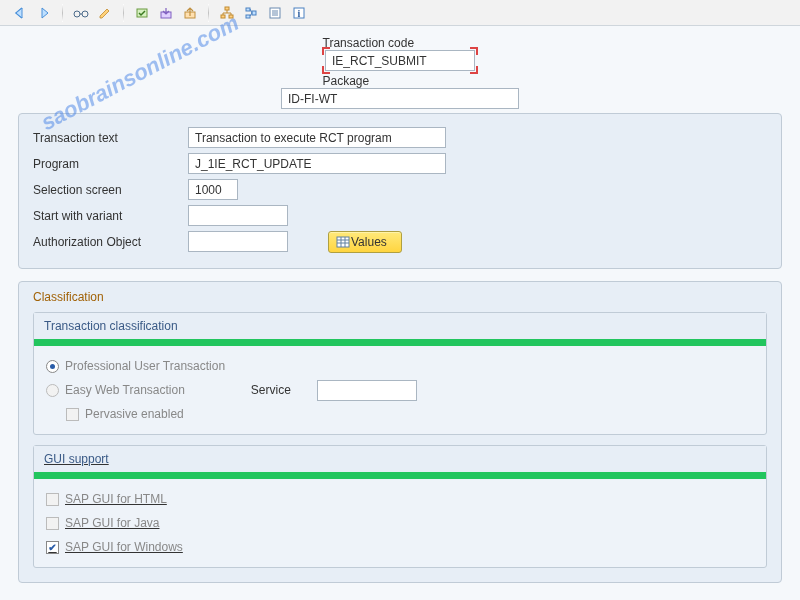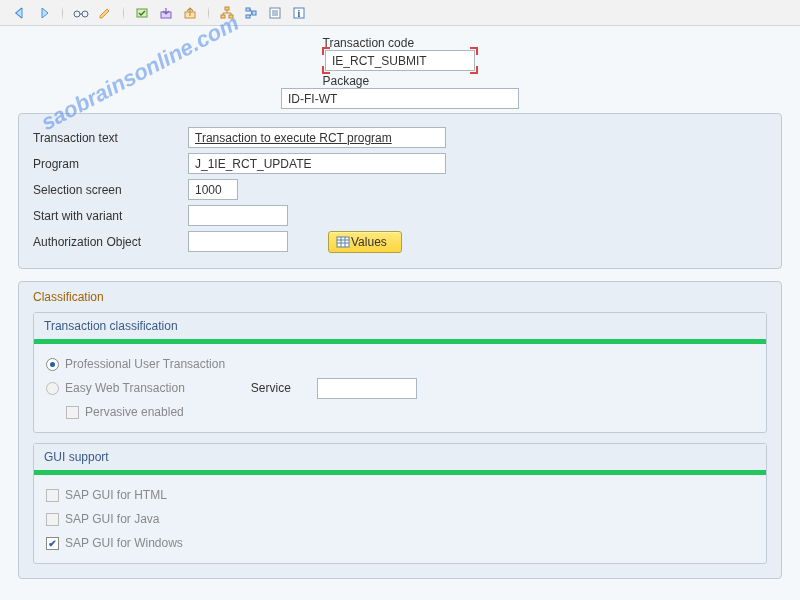--- a/index.html
+++ b/index.html
@@ -106,25 +106,25 @@
   .group-title {
     color: #a16207;
     padding: 4px 0 8px;
   }
   .inner-box {
     border: 1px solid #c0cbd6;
     border-radius: 3px;
     background: #eef3f9;
     margin-bottom: 10px;
   }
-  .inner-box:last-child { margin-bottom: 0; }
+  .inner-box:last-child { margin-bottom: 0; text-decoration: underline; }
   .inner-title {
     color: #3a5a86;
     padding: 6px 10px;
-    border-bottom: 5px solid #22c55e;
+    border-bottom: 7px solid #22c55e;
     background: #e7eef6;
   }
   .inner-body {
     padding: 8px 12px;
   }
   .opt-row {
     display: flex;
     align-items: center;
     height: 24px;
     gap: 6px;
@@ -258,21 +258,21 @@
     </div>
   </div>
   <div class="header-row">
     <div class="field-label">Package</div>
     <div class="field-input" style="width:238px;display:flex;align-items:center;">ID-FI-WT</div>
   </div>
 
   <div class="panel">
     <div class="form-row">
       <div class="field-label">Transaction text</div>
-      <div class="field-input" style="width:258px;display:flex;align-items:center;text-decoration:underline;">Transaction to execute RCT program</div>
+      <div class="field-input" style="width:258px;display:flex;align-items:center;">Transaction to execute RCT program</div>
     </div>
     <div class="form-row">
       <div class="field-label">Program</div>
       <div class="field-input" style="width:258px;display:flex;align-items:center;">J_1IE_RCT_UPDATE</div>
     </div>
     <div class="form-row">
       <div class="field-label">Selection screen</div>
       <div class="field-input" style="width:50px;display:flex;align-items:center;">1000</div>
     </div>
     <div class="form-row">

